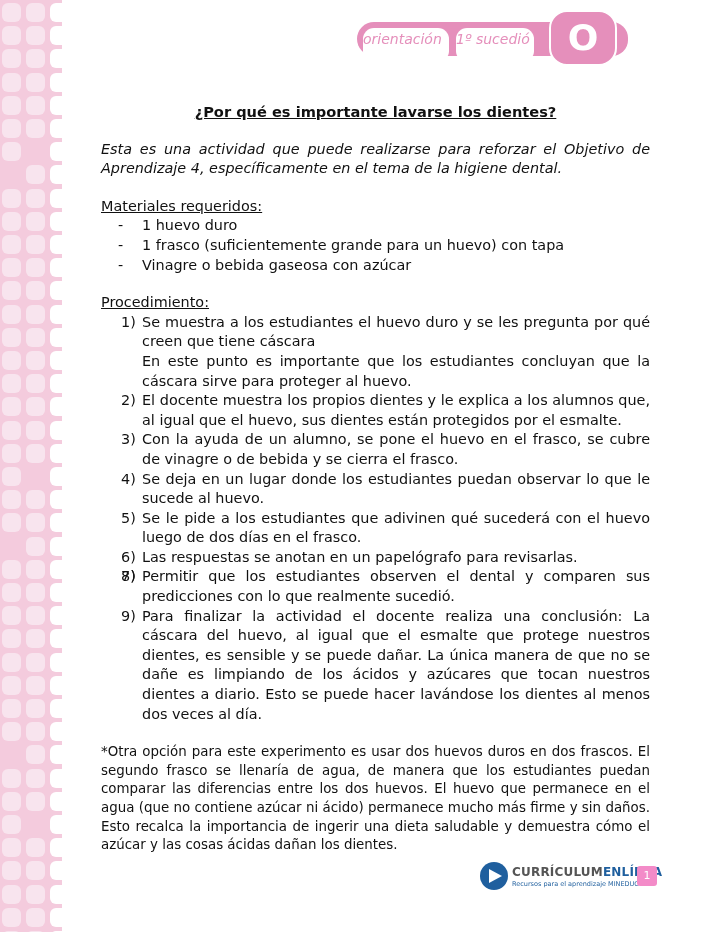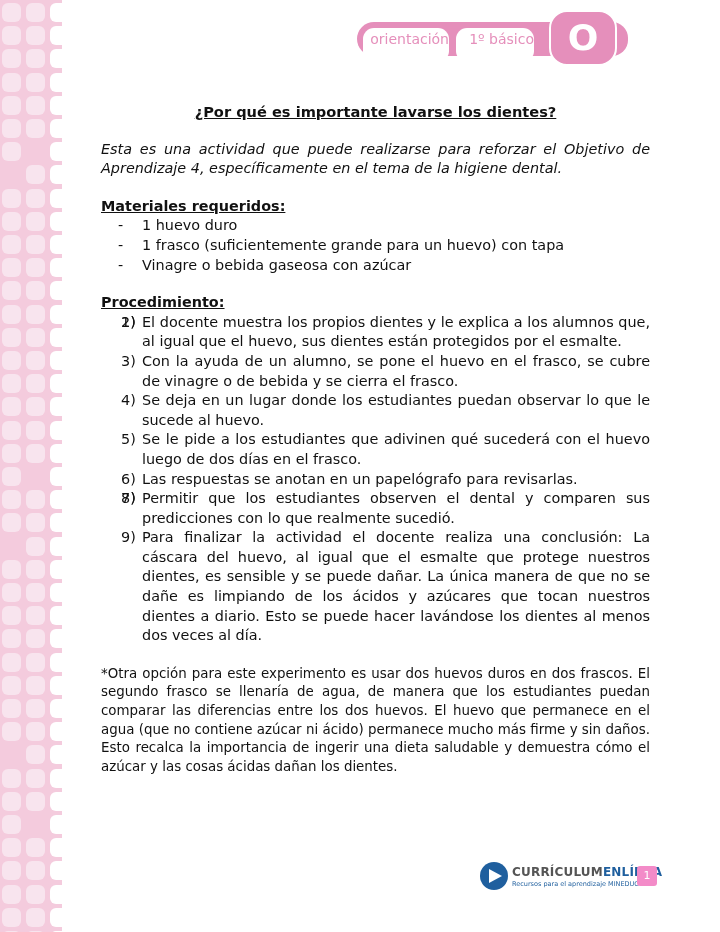--- a/index.html
+++ b/index.html
@@ -7,34 +7,34 @@
          font-family:"DejaVu Sans","Liberation Sans",sans-serif; color:#111; }
 
   
   .strip { position:absolute; left:0; top:0; width:62px; height:932px; background:#f4cbdd; overflow:hidden; }
   .cell { position:absolute; width:19px; height:19px; border-radius:6px; background:#f8e4ee; }
   .cell.edge { background:#ffffff; width:12px; border-radius:6px 0 0 6px; }
 
   
   .hdr { position:absolute; left:357px; top:22px; width:215px; height:34px; background:#e58fbb; border-radius:17px; }
   .hdr-pill { position:absolute; top:6px; height:34px; background:#fff; border-radius:11px;
-              color:#e58fbb; font-size:14px; line-height:22px; text-align:right; }
+              color:#e58fbb; font-size:14px; line-height:22px; text-align:left;font-style:italic; }
   .hdr-pill.p1 { left:6px; width:86px; }
   .hdr-pill.p2 { left:99px; width:78px; }
   .hdr-big { position:absolute; left:549px; top:10px; width:68px; height:56px; background:#e58fbb; border-radius:18px;
              border:2px solid #fff; box-sizing:border-box; }
   .hdr-tab { position:absolute; left:612px; top:22px; width:16px; height:34px; background:#e58fbb; border-radius:0 17px 17px 0; }
   .hdr-letter { position:absolute; left:0; top:0; width:100%; height:100%; text-align:center;
                 color:#fff; font-weight:bold; font-size:36px; line-height:52px; }
 
   
   .content { position:absolute; left:101px; top:102px; width:549px; font-size:14.4px; line-height:19.6px; }
   .title { text-align:center; font-weight:bold; text-decoration:underline; font-size:14.6px; margin:0; }
   .intro { font-style:italic; text-align:justify; margin:18px 0 0 0; }
-  .section-h { text-decoration:underline; margin:18px 0 0 0;font-weight:bold; }
+  .section-h { text-decoration:underline; margin:18px 0 0 0; }
   .mat-list { margin:0; padding:0; list-style:none; }
   .mat-item { position:relative; padding-left:41px; }
   .mat-dash { position:absolute; left:17px; }
   .proc-list { margin:0; padding:0; list-style:none; }
   .proc-item { position:relative; padding-left:41px; text-align:justify; text-align-last:left; }
   .proc-num { position:absolute; left:20px; }
   .proc-extra { display:block; text-align:justify; }
   .note { margin:19px 0 0 0; text-align:justify; font-size:13.4px; line-height:18.6px; }
 
   
@@ -165,41 +165,41 @@
     <div class="cell" style="left: 2px; top: 907.8px;"></div>
     <div class="cell" style="left: 26px; top: 907.8px;"></div>
     <div class="cell edge" style="left: 50px; top: 907.8px;"></div>
     <div class="cell" style="left: 2px; top: 931px;"></div>
     <div class="cell" style="left: 26px; top: 931px;"></div>
     <div class="cell edge" style="left: 50px; top: 931px;"></div>
   </div>
 
 <div class="hdr">
   <div class="hdr-pill p1">orientación</div>
-  <div class="hdr-pill p2">1º básico</div>
+  <div class="hdr-pill p2">1º sucedió</div>
 </div>
 <div class="hdr-tab"></div>
 <div class="hdr-big">
   <div class="hdr-letter">O</div>
 </div>
 
 <div class="content">
   <h1 class="title">¿Por qué es importante lavarse los dientes?</h1>
   <p class="intro">Esta es una actividad que puede realizarse para reforzar el Objetivo de Aprendizaje 4, específicamente en el tema de la higiene dental.</p>
 
   <p class="section-h">Materiales requeridos:</p>
   <ul class="mat-list">
     <li class="mat-item"><span class="mat-dash">-</span><span>1 huevo duro</span></li>
     <li class="mat-item"><span class="mat-dash">-</span><span>1 frasco (suficientemente grande para un huevo) con tapa</span></li>
     <li class="mat-item"><span class="mat-dash">-</span><span>Vinagre o bebida gaseosa con azúcar</span></li>
   </ul>
 
   <p class="section-h">Procedimiento:</p>
   <ol class="proc-list">
-    <li class="proc-item"><span class="proc-num">1)</span></li>
+    <li class="proc-item"><span class="proc-num">1)</span><span>Se muestra a los estudiantes el huevo duro y se les pregunta por qué creen que tiene cáscara</span><span class="proc-extra">En este punto es importante que los estudiantes concluyan que la cáscara sirve para proteger al huevo.</span></li>
     <li class="proc-item"><span class="proc-num">2)</span><span>El docente muestra los propios dientes y le explica a los alumnos que, al igual que el huevo, sus dientes están protegidos por el esmalte.</span></li>
     <li class="proc-item"><span class="proc-num">3)</span><span>Con la ayuda de un alumno, se pone el huevo en el frasco, se cubre de vinagre o de bebida y se cierra el frasco.</span></li>
     <li class="proc-item"><span class="proc-num">4)</span><span>Se deja en un lugar donde los estudiantes puedan observar lo que le sucede al huevo.</span></li>
     <li class="proc-item"><span class="proc-num">5)</span><span>Se le pide a los estudiantes que adivinen qué sucederá con el huevo luego de dos días en el frasco.</span></li>
     <li class="proc-item"><span class="proc-num">6)</span><span>Las respuestas se anotan en un papelógrafo para revisarlas.</span></li>
     <li class="proc-item"><span class="proc-num">7)</span></li>
     <li class="proc-item"><span class="proc-num">8)</span><span>Permitir que los estudiantes observen el dental y comparen sus predicciones con lo que realmente sucedió.</span></li>
     <li class="proc-item"><span class="proc-num">9)</span><span>Para finalizar la actividad el docente realiza una conclusión: La cáscara del huevo, al igual que el esmalte que protege nuestros dientes, es sensible y se puede dañar. La única manera de que no se dañe es limpiando de los ácidos y azúcares que tocan nuestros dientes a diario. Esto se puede hacer lavándose los dientes al menos dos veces al día.</span></li>
   </ol>
 

